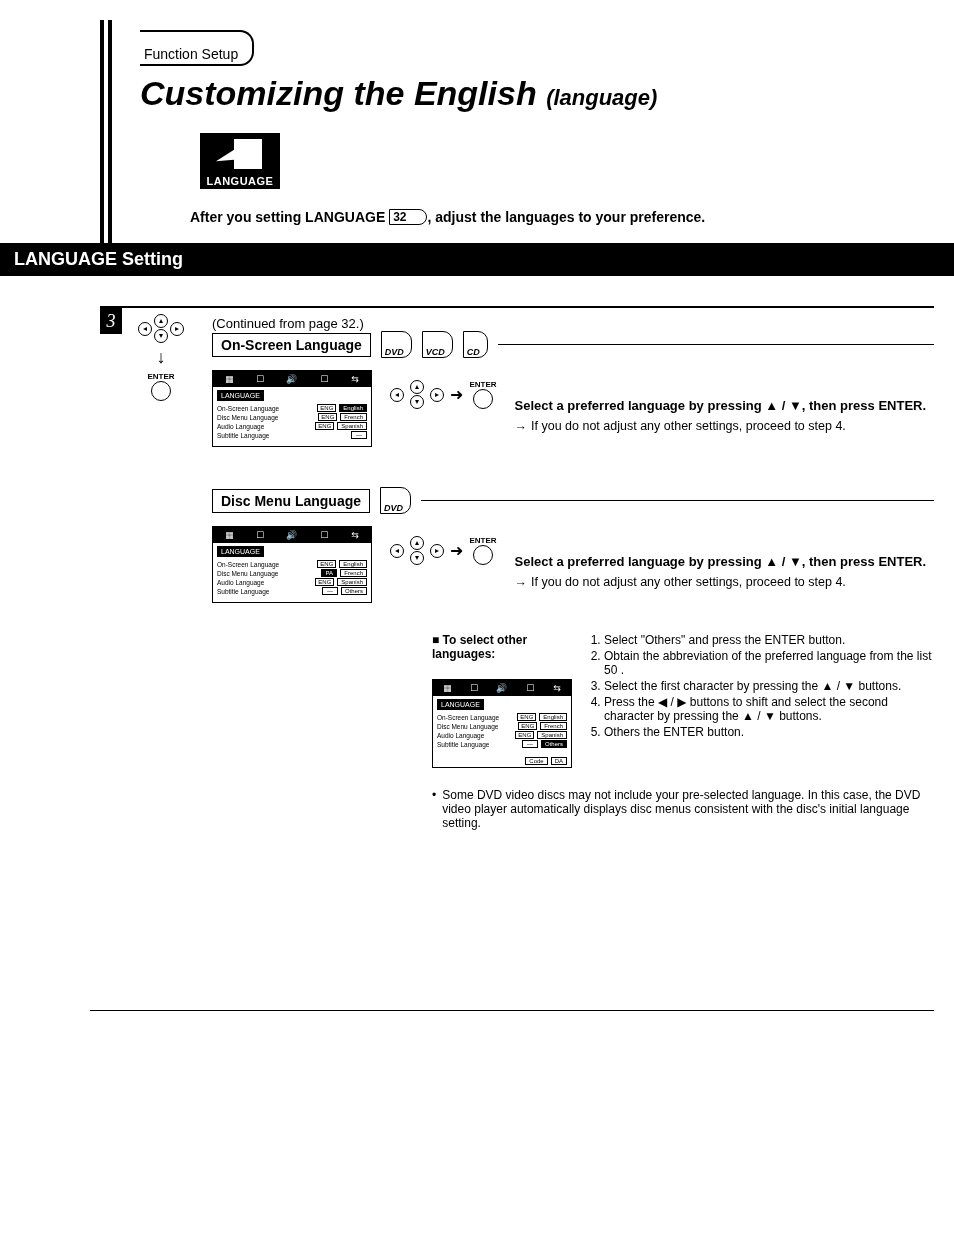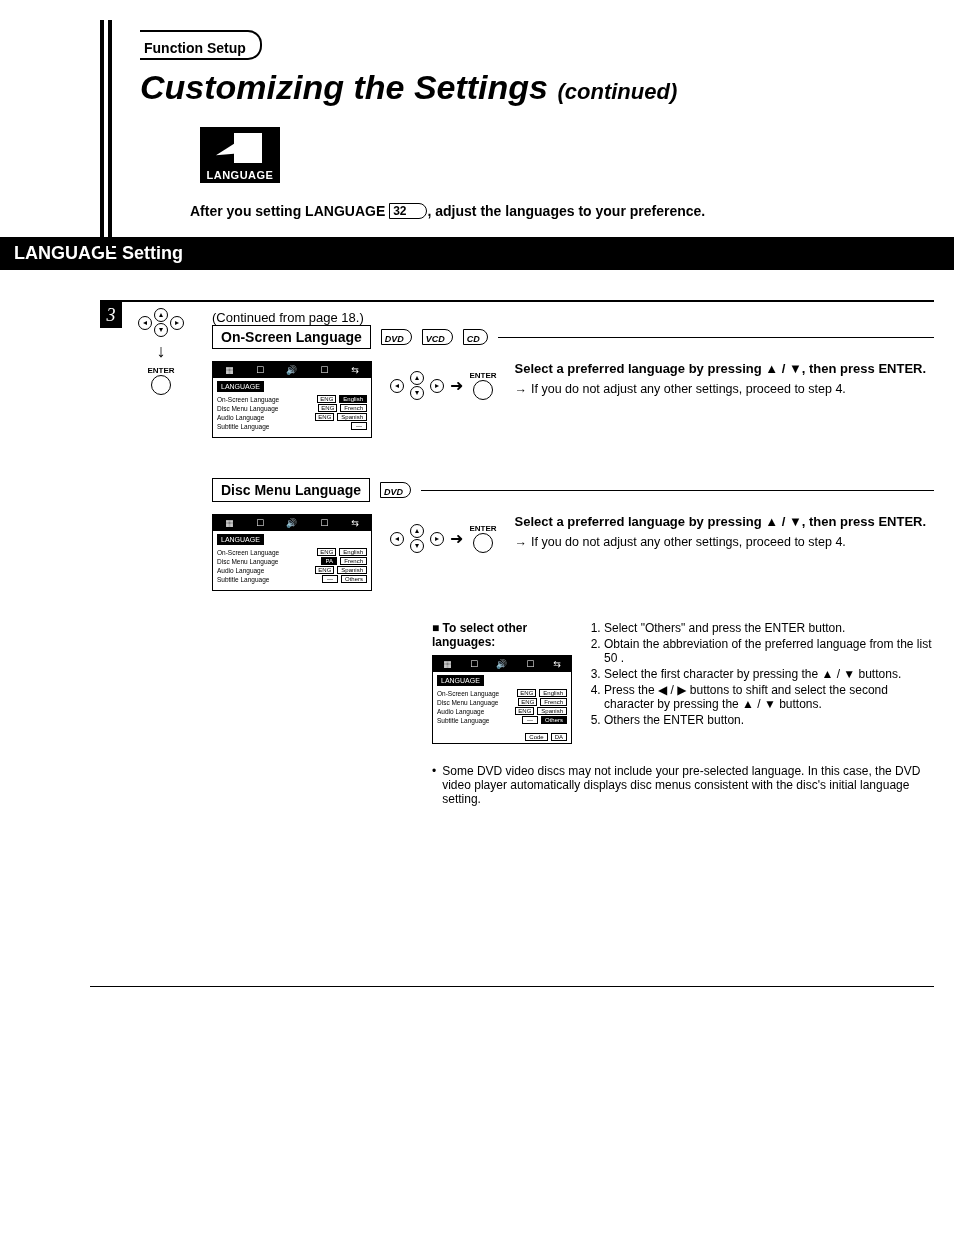--- a/index.html
+++ b/index.html
@@ -28,22 +28,22 @@
     background: #000;
   }
   .hdr {
     margin-left: 50px;
   }
   .tab {
     display: inline-block;
     border: 2px solid #000;
     border-radius: 0 14px 14px 0;
     border-left: none;
-    padding: 8px 14px 2px 4px;
-    font-weight: bold;
+    padding: 14px 14px 2px 4px;
+    font-weight: normal;
     font-size: 14px;
   }
   .title {
     font-family: "Arial Black", Arial, sans-serif;
     font-style: italic;
     font-weight: 900;
     font-size: 34px;
     margin: 8px 0 0 0;
   }
   .title .cont {
@@ -178,21 +178,21 @@
     font-weight: bold;
     font-size: 14px;
   }
   .disc {
     display: inline-block;
     border: 1px solid #000;
     border-radius: 0 10px 10px 0;
     font-size: 9px;
     font-style: italic;
     font-weight: bold;
-    padding: 4px 7px 0 3px;
+    padding: 15px 7px 0 3px;
   }
   .hr-line { flex: 1; border-top: 1.5px solid #000; }
   .row {
     display: flex;
     align-items: flex-start;
     gap: 18px;
     margin-bottom: 30px;
   }
   .osd {
     width: 160px;
@@ -248,32 +248,33 @@
     gap: 6px;
     font-size: 10px;
     padding-top: 10px;
   }
   .seq .col { display:flex; flex-direction:column; align-items:center; gap:1px;}
   .seq-arrow { font-size: 16px; }
   .seq .enter { display:flex; flex-direction:column; align-items:center; }
   .desc {
     flex: 1;
     font-size: 13px;
+    margin-top: 28px;
   }
   .desc .b { font-weight: bold; }
   .desc .sub { margin-top: 6px; font-size: 12.5px; display:flex; gap:4px;}
   .desc .sub::before { content:"→"; }
   .other-block {
     display: flex;
     gap: 14px;
     align-items: flex-start;
     margin-left: 220px;
   }
   .other-left { width: 150px; }
-  .other-title { font-size: 12px; font-weight: bold; margin-bottom: 6px; }
+  .other-title { font-size: 12px; font-weight: bold; margin-bottom: 18px; }
   .other-title::before { content:"■ "; }
   .ol {
     font-size: 12px;
     padding-left: 18px;
     margin: 0;
   }
   .ol li { margin-bottom: 2px; }
   .note {
     font-size: 12px;
     margin: 20px 0 0 220px;
@@ -310,22 +311,22 @@
 <div class="page">
 
   <div class="left-bars">
       <div></div>
       <div></div>
     </div>
 
   <div class="hdr">
     <div class="tab">Function Setup</div>
     <div class="title">
-      <span>Customizing the Settings</span>
-      <span class="cont">(continued)</span>
+      <span>Customizing the English</span>
+      <span class="cont">(language)</span>
     </div>
     <div class="lang-badge">
       <span>LANGUAGE</span>
     </div>
     <div class="intro">
       <span>After you setting LANGUAGE </span><span class="pgref">32</span><span>, adjust the languages to your preference.</span>
     </div>
   </div>
 
   <div class="section-bar">LANGUAGE Setting</div>
@@ -340,21 +341,21 @@
             <span class="rnd">▾</span>
         </span>
         <span class="rnd">▸</span>
       </div>
       <div class="darrow">↓</div>
       <div class="enter-lbl">ENTER</div>
       <span class="big-circle"></span>
     </div>
 
     <div class="body-col">
-      <div class="cont-note">(Continued from page 18.)</div>
+      <div class="cont-note">(Continued from page 32.)</div>
 
       <div class="subhead-row">
         <div class="subhead">On-Screen Language</div>
         <span class="disc">DVD</span>
         <span class="disc">VCD</span>
         <span class="disc">CD</span>
         <div class="hr-line"></div>
       </div>
 
       <div class="row">

